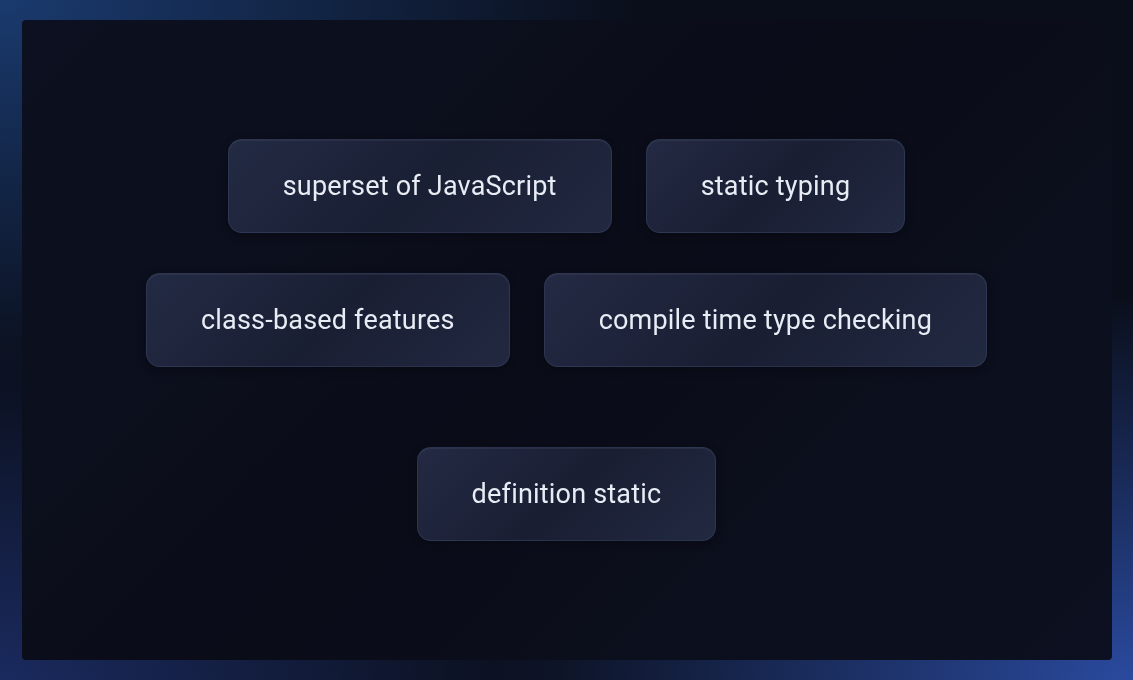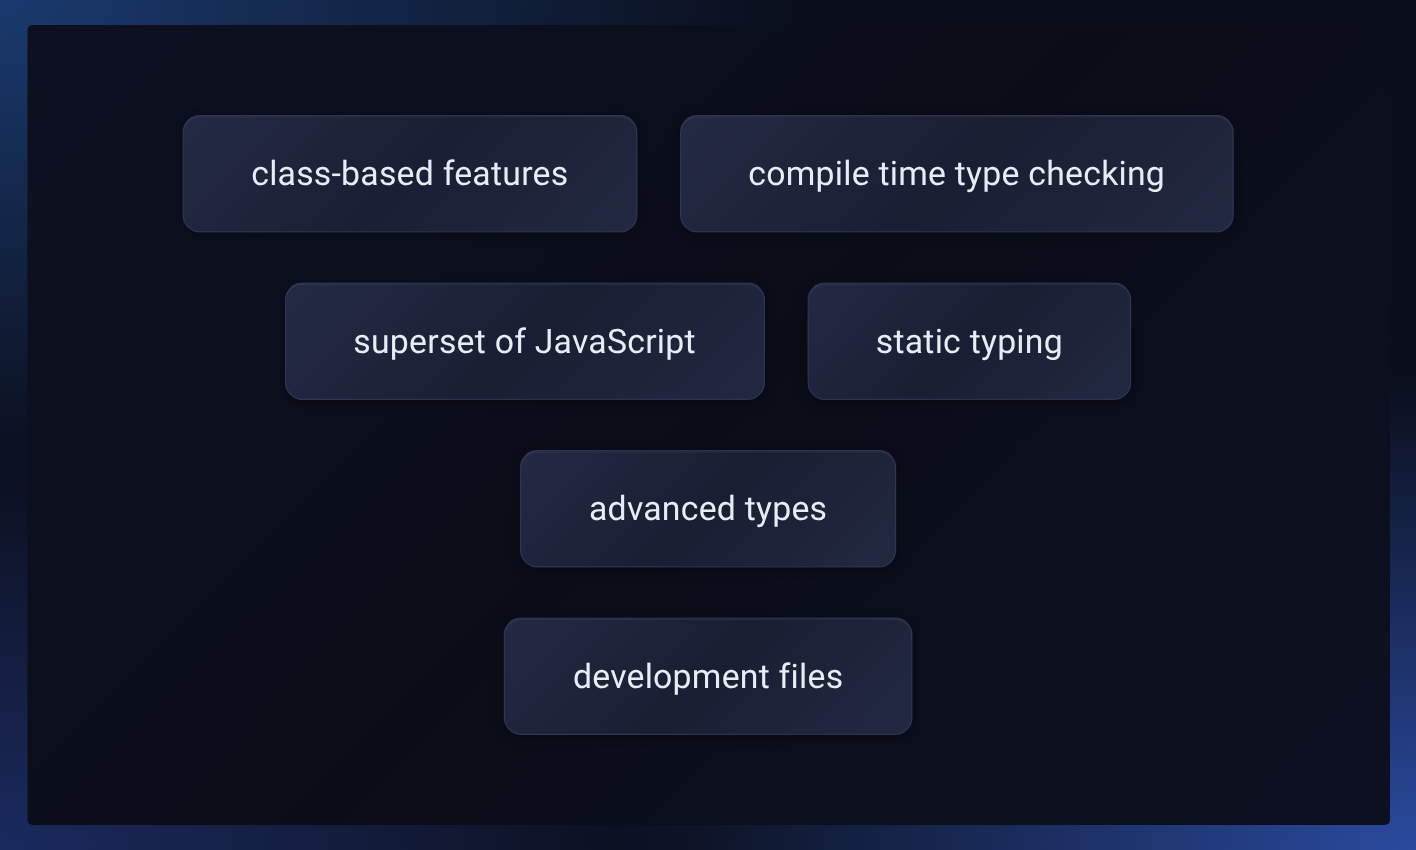--- a/index.html
+++ b/index.html
@@ -54,26 +54,25 @@
       white-space: nowrap;
       box-shadow: inset 0 1px 0 rgba(255, 255, 255, 0.05),
                   0 2px 8px rgba(0, 0, 0, 0.3);
     }
   </style>
 </head>
 <body>
 
 <div class="panel">
   <div class="row">
+    <div class="chip">superset of JavaScript</div>
+    <div class="chip">static typing</div>
+  </div>
+  <div class="row">
     <div class="chip">class-based features</div>
     <div class="chip">compile time type checking</div>
   </div>
   <div class="row">
-    <div class="chip">superset of JavaScript</div>
-    <div class="chip">static typing</div>
   </div>
   <div class="row">
-    <div class="chip">advanced types</div>
-  </div>
-  <div class="row">
-    <div class="chip">development files</div>
+    <div class="chip">definition static</div>
   </div>
 </div>
 
 </body></html>

